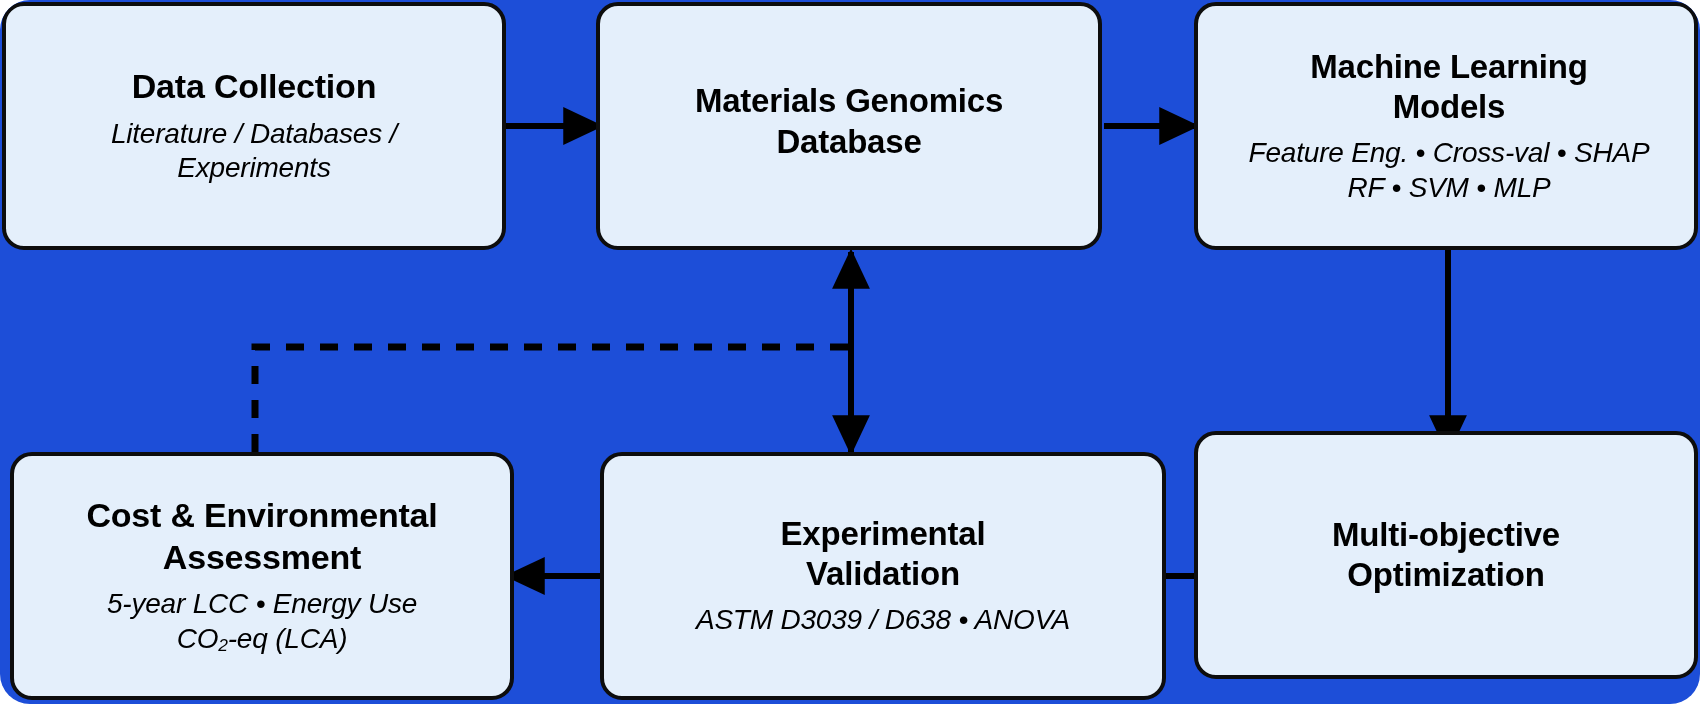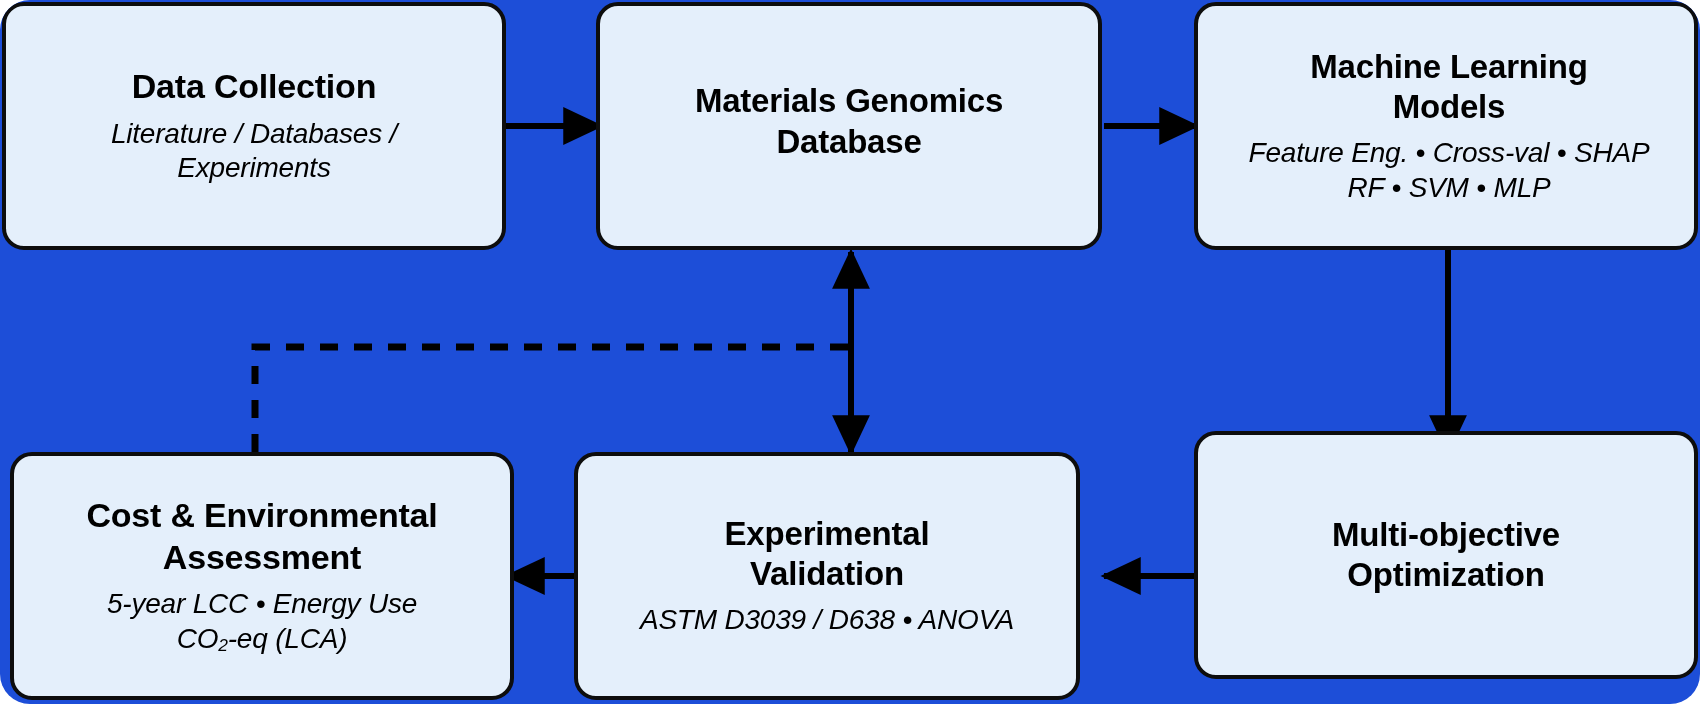--- a/index.html
+++ b/index.html
@@ -59,21 +59,21 @@
   }
   .node-sub-block {
     margin-top: 9px;
   }
 
   
   #node-data-collection   { left: 2px;    top: 2px;   width: 504px; height: 248px; }
   #node-materials-db      { left: 596px;  top: 2px;   width: 506px; height: 248px; }
   #node-ml-models         { left: 1194px; top: 2px;   width: 504px; height: 248px; padding-left: 16px; }
   #node-cost-assessment   { left: 2px;    top: 452px; width: 504px; height: 248px; margin-left: 8px; }
-  #node-experimental      { left: 574px;  top: 452px; width: 506px; height: 248px; }
+  #node-experimental      { left: 600px;  top: 452px; width: 566px; height: 248px; }
   #node-optimization      { left: 1194px; top: 431px; width: 504px; height: 248px; }
 
   #node-data-collection .node-title { font-size: 34px; }
   #node-cost-assessment .node-title { font-size: 34px; }
 
   sub {
     font-size: 0.62em;
     vertical-align: -0.18em;
   }
 </style>

